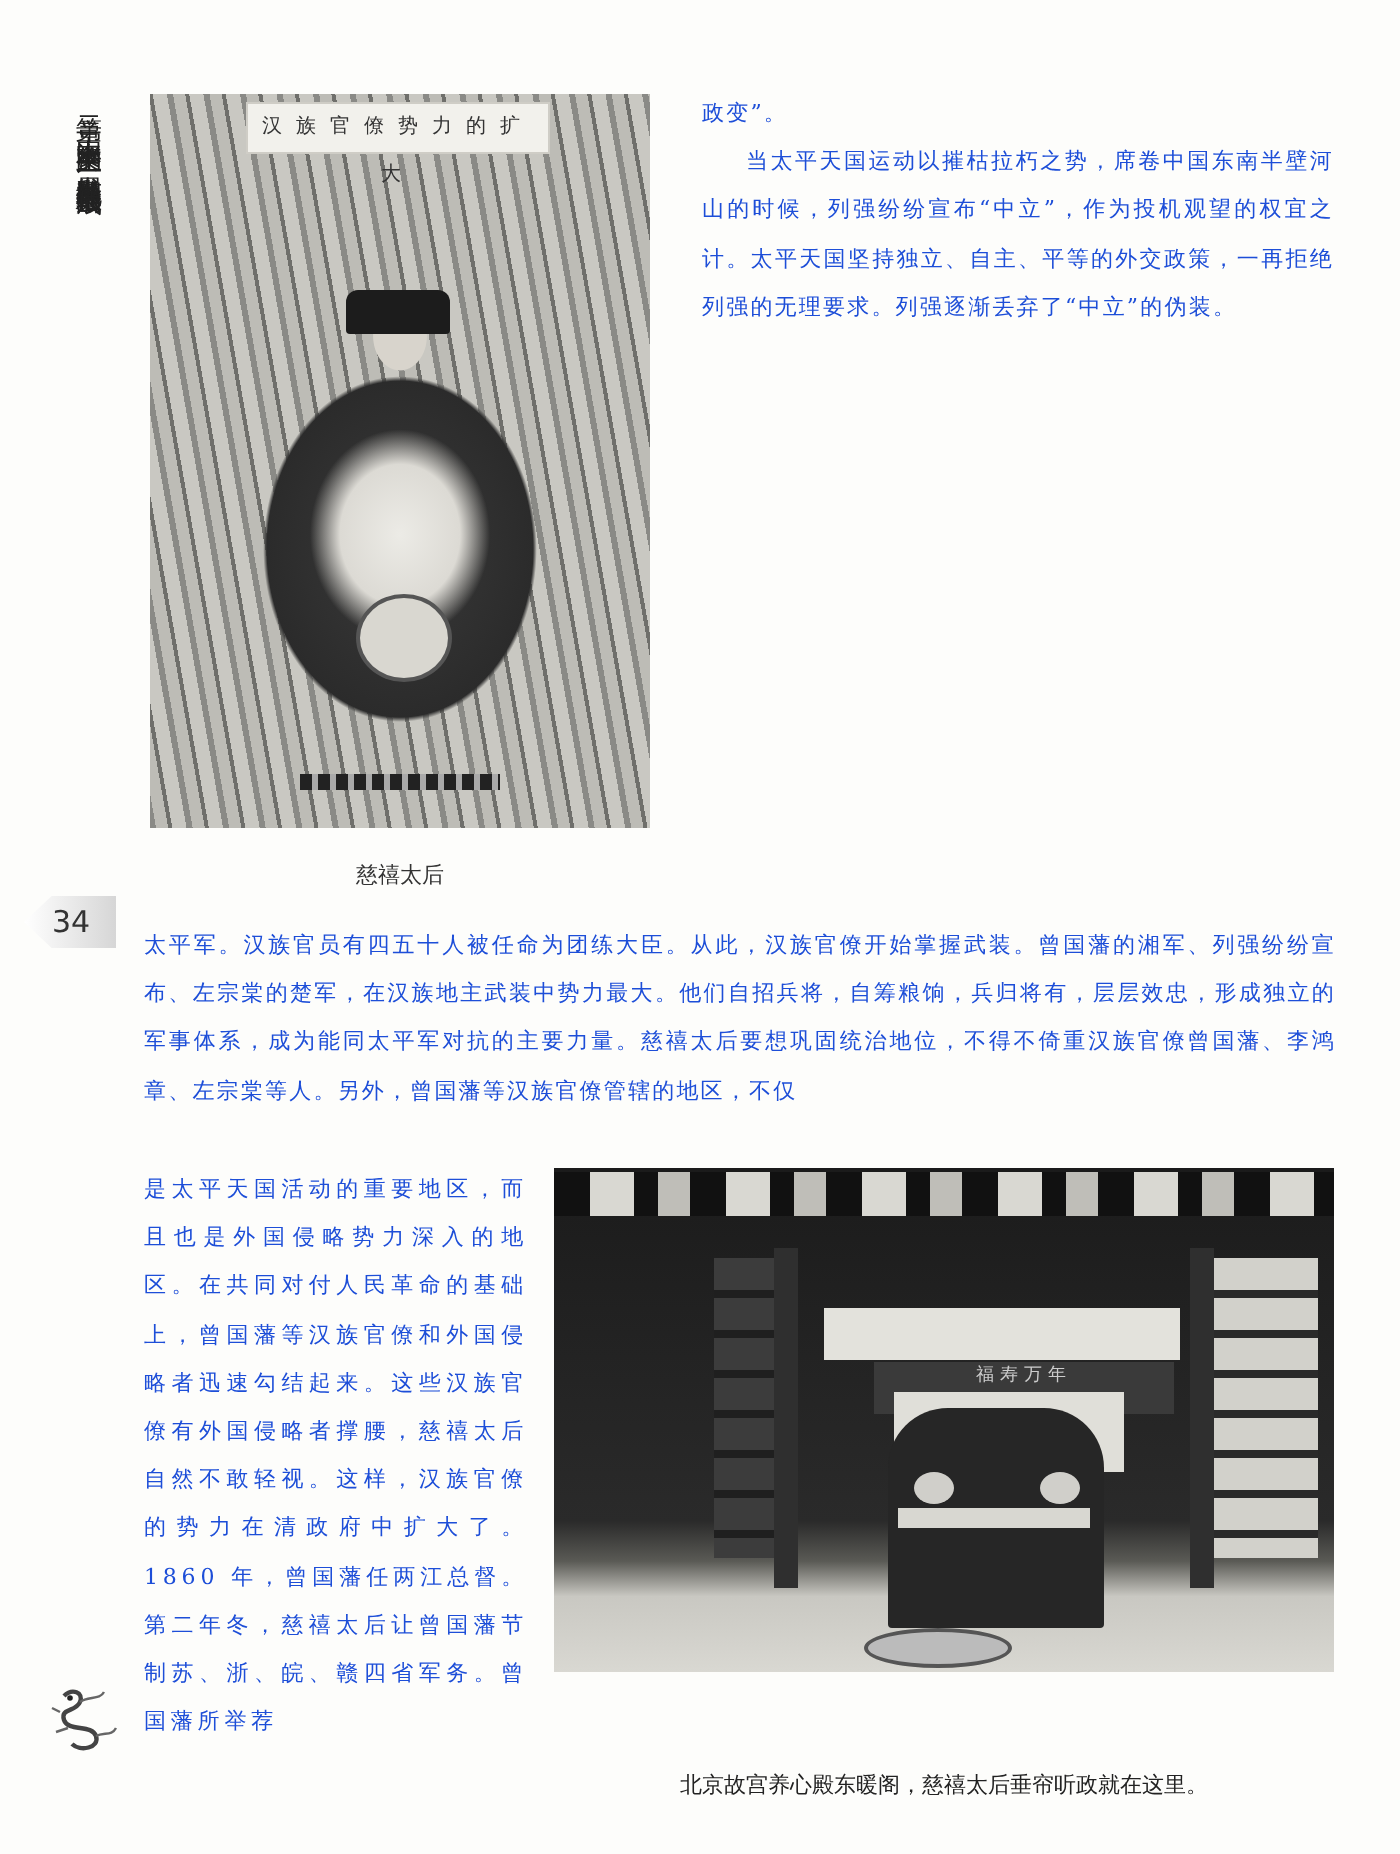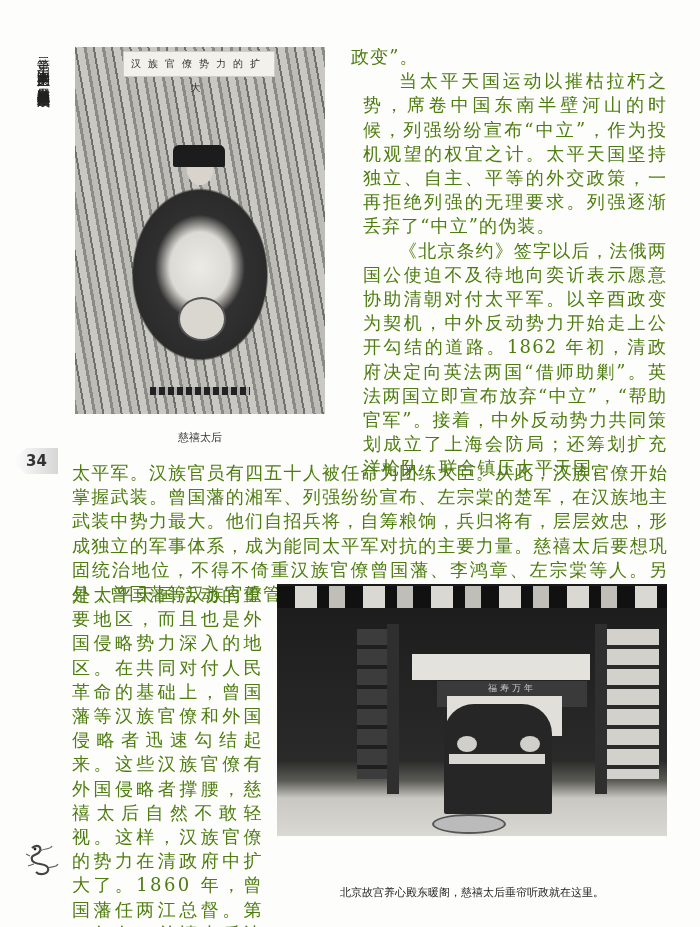--- a/index.html
+++ b/index.html
@@ -11,21 +11,21 @@
   .side-title {
     position: absolute; left: 34px; top: 48px; width: 16px;
     font-family: "DejaVu Sans", "Liberation Sans", sans-serif;
     font-size: 13px; line-height: 14.5px; color: #222;
     writing-mode: vertical-rl; text-orientation: upright; letter-spacing: 0.5px;
   }
   .side-title .gap { display: inline-block; height: 10px; }
   .page-number {
     position: absolute; left: 12px; top: 448px; width: 46px; height: 26px;
     font-family: "DejaVu Sans", "Liberation Sans", sans-serif;
-    font-size: 15px; font-weight: bold; color: #333; line-height: 26px; padding-left: 14px;
+    font-size: 15px; font-weight: normal; color: #333; line-height: 26px; padding-left: 14px;
     box-sizing: border-box;
     background: linear-gradient(90deg, #ffffff 0%, #d6d6d6 100%);
     clip-path: polygon(0 50%, 30% 0, 100% 0, 100% 100%, 30% 100%);
   }
   .dragon { position: absolute; left: 22px; top: 842px; width: 40px; height: 36px; }
 
   .portrait {
     position: absolute; left: 75px; top: 47px; width: 250px; height: 367px;
     background:
       radial-gradient(ellipse 22px 28px at 50% 33%, #d8d4cc 0%, #d8d4cc 60%, transparent 62%),
@@ -96,25 +96,25 @@
   .hall-photo .rug {
     position: absolute; left: 155px; top: 230px; width: 70px; height: 16px; border-radius: 50%;
     border: 2px solid #555; background: #bbb;
   }
   .caption-right {
     position: absolute; left: 277px; top: 853px; width: 390px; text-align: center;
     font-size: 11px; color: #222; margin-top: 32px;
   }
 
   .text {
-    position: absolute; font-size: 18px; line-height: 24.2px; color: #4d7c0f;
+    position: absolute; font-size: 11px; line-height: 24.2px; color: #1d4ed8;
     text-align: justify; text-justify: inter-character; letter-spacing: 1.1px;
   }
   .text p { margin: 0; }
-  .text .indent { text-indent: 2em; margin-left: 12px; }
+  .text .indent { text-indent: 2em; }
   .text .heading {
     font-family: "DejaVu Sans", "Liberation Sans", sans-serif; font-weight: bold; letter-spacing: 0.6px;
   }
   .col-right { left: 351px; top: 45px; width: 316px; }
   .full { left: 72px; top: 461px; width: 596px; }
   .col-left { left: 72px; top: 583px; width: 192px; letter-spacing: 2.4px; }
 </style>
 </head>
 <body>
 
@@ -132,21 +132,20 @@
   <div class="plaque">汉族官僚势力的扩大</div>
   <div class="headdress"></div>
   <div class="fan"></div>
   <div class="skirt-band"></div>
 </div>
 <div class="caption-left">慈禧太后</div>
 
 <div class="text col-right">
   <p>政变”。</p>
   <p class="indent">当太平天国运动以摧枯拉朽之势，席卷中国东南半壁河山的时候，列强纷纷宣布“中立”，作为投机观望的权宜之计。太平天国坚持独立、自主、平等的外交政策，一再拒绝列强的无理要求。列强逐渐丢弃了“中立”的伪装。</p>
-  <p class="indent">《北京条约》签字以后，法俄两国公使迫不及待地向奕䜣表示愿意协助清朝对付太平军。以辛酉政变为契机，中外反动势力开始走上公开勾结的道路。1862 年初，清政府决定向英法两国“借师助剿”。英法两国立即宣布放弃“中立”，“帮助官军”。接着，中外反动势力共同策划成立了上海会防局；还筹划扩充洋枪队，联合镇压太平天国。</p>
 </div>
 
 <div class="text full">
   <p>太平军。汉族官员有四五十人被任命为团练大臣。从此，汉族官僚开始掌握武装。曾国藩的湘军、列强纷纷宣布、左宗棠的楚军，在汉族地主武装中势力最大。他们自招兵将，自筹粮饷，兵归将有，层层效忠，形成独立的军事体系，成为能同太平军对抗的主要力量。慈禧太后要想巩固统治地位，不得不倚重汉族官僚曾国藩、李鸿章、左宗棠等人。另外，曾国藩等汉族官僚管辖的地区，不仅</p>
 </div>
 
 <div class="text col-left">
   <p>是太平天国活动的重要地区，而且也是外国侵略势力深入的地区。在共同对付人民革命的基础上，曾国藩等汉族官僚和外国侵略者迅速勾结起来。这些汉族官僚有外国侵略者撑腰，慈禧太后自然不敢轻视。这样，汉族官僚的势力在清政府中扩大了。1860 年，曾国藩任两江总督。第二年冬，慈禧太后让曾国藩节制苏、浙、皖、赣四省军务。曾国藩所举荐</p>
 </div>
 

